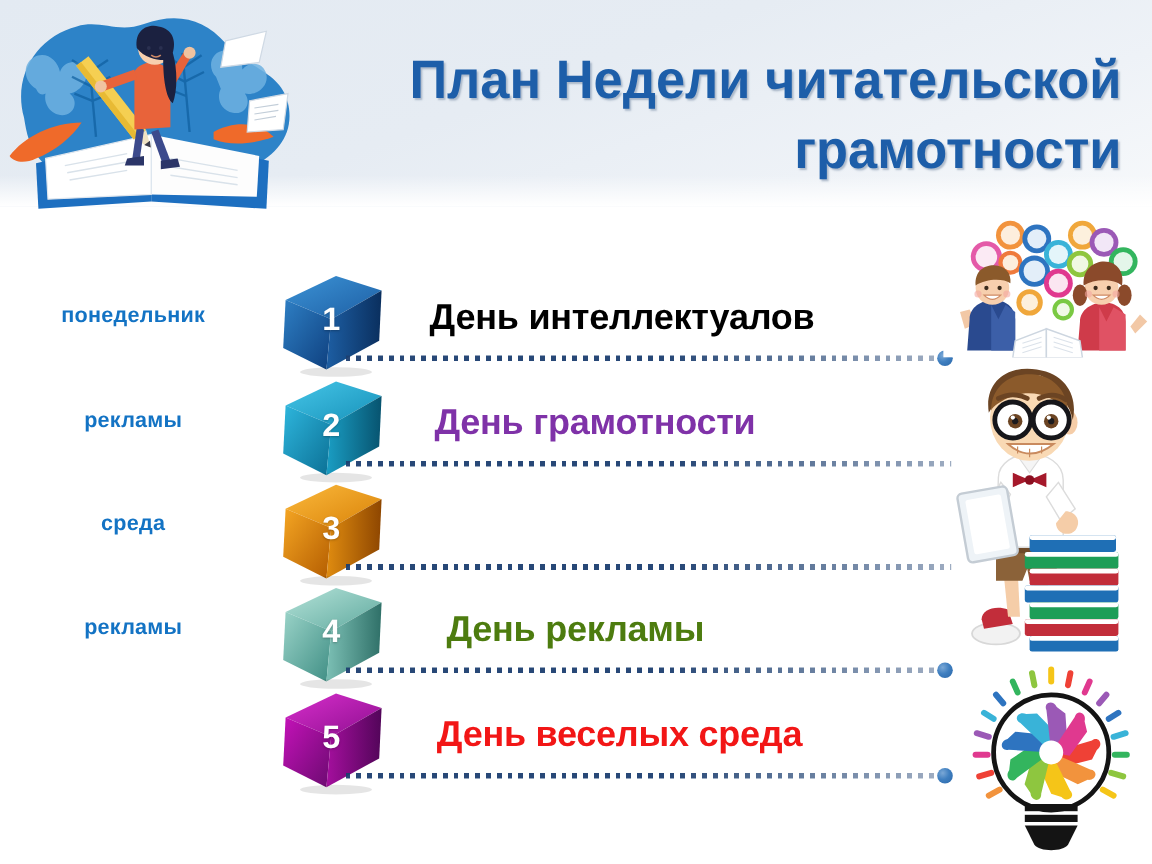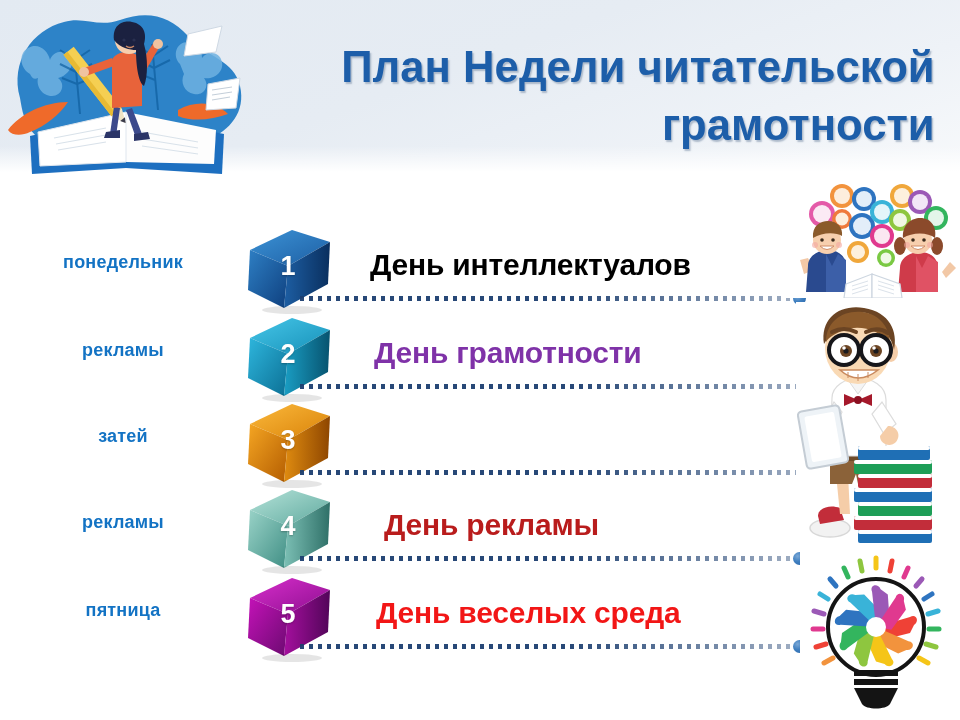--- a/index.html
+++ b/index.html
@@ -75,21 +75,21 @@
   .rows {
     position: absolute;
     left: 0;
     top: 172px;
     width: 960px;
     height: 548px;
   }
 
   .row {
     position: absolute;
-    left: 12px;
+    left: 0;
     width: 916px;
     height: 88px;
   }
 
   .day-label {
     position: absolute;
     left: 0;
     top: 28px;
     width: 222px;
     text-align: center;
@@ -532,21 +532,21 @@
         <div class="cube-num">2</div>
       </div>
       <div class="row-title" style="left:362px; color:#7f32a8;">День грамотности</div>
       <div class="dotline no-ball">
         <div class="dots"></div>
 
       </div>
     </div>
 
     <div class="row" style="top:226px;">
-      <div class="day-label">затей</div>
+      <div class="day-label">среда</div>
       <div class="cube">
         <svg viewBox="0 0 104 84" width="104" height="84">
           <defs>
             <linearGradient id="g3f" x1="0" y1="0" x2="1" y2="1">
               <stop offset="0%" stop-color="#f5a623"></stop>
                 <stop offset="100%" stop-color="#b35c00"></stop>
             </linearGradient>
             <linearGradient id="g3t" x1="0" y1="0" x2="1" y2="1">
               <stop offset="0%" stop-color="#fbb93c"></stop>
                 <stop offset="100%" stop-color="#d98208"></stop>
@@ -587,29 +587,28 @@
                 <stop offset="100%" stop-color="#2f7068"></stop>
             </linearGradient>
           </defs>
           <path d="M2 22 L44 2 L82 14 L40 38 Z" fill="url(#g4t)"></path>
           <path d="M2 22 L40 38 L36 80 L0 62 Z" fill="url(#g4f)"></path>
           <path d="M40 38 L82 14 L80 56 L36 80 Z" fill="url(#g4s)"></path>
           <ellipse cx="44" cy="82" rx="30" ry="4" fill="#000" opacity="0.10"></ellipse>
         </svg>
         <div class="cube-num">4</div>
       </div>
-      <div class="row-title" style="left:372px; color:#b91c1c;">День рекламы</div>
+      <div class="row-title" style="left:372px; color:#4d7c0f;">День рекламы</div>
       <div class="dotline">
         <div class="dots"></div>
         <div class="ball"></div>
       </div>
     </div>
 
     <div class="row" style="top:400px;">
-      <div class="day-label">пятница</div>
       <div class="cube">
         <svg viewBox="0 0 104 84" width="104" height="84">
           <defs>
             <linearGradient id="g5f" x1="0" y1="0" x2="1" y2="1">
               <stop offset="0%" stop-color="#c412b8"></stop>
                 <stop offset="100%" stop-color="#6b0a70"></stop>
             </linearGradient>
             <linearGradient id="g5t" x1="0" y1="0" x2="1" y2="1">
               <stop offset="0%" stop-color="#d72ecb"></stop>
                 <stop offset="100%" stop-color="#8e0f90"></stop>

